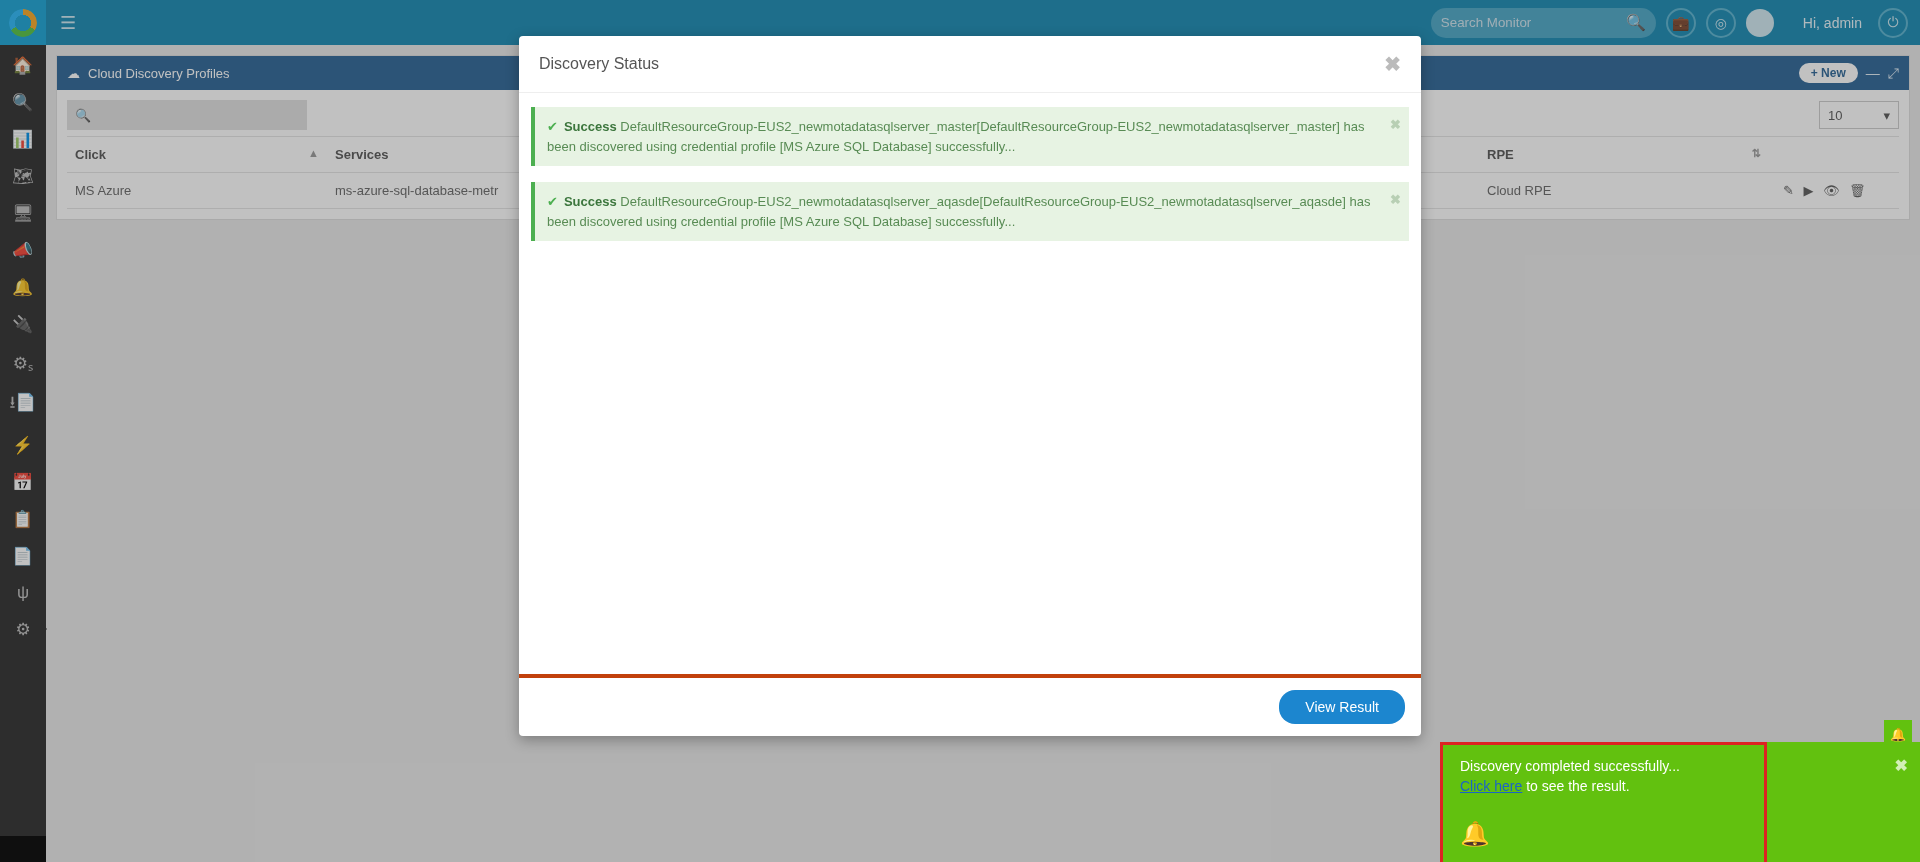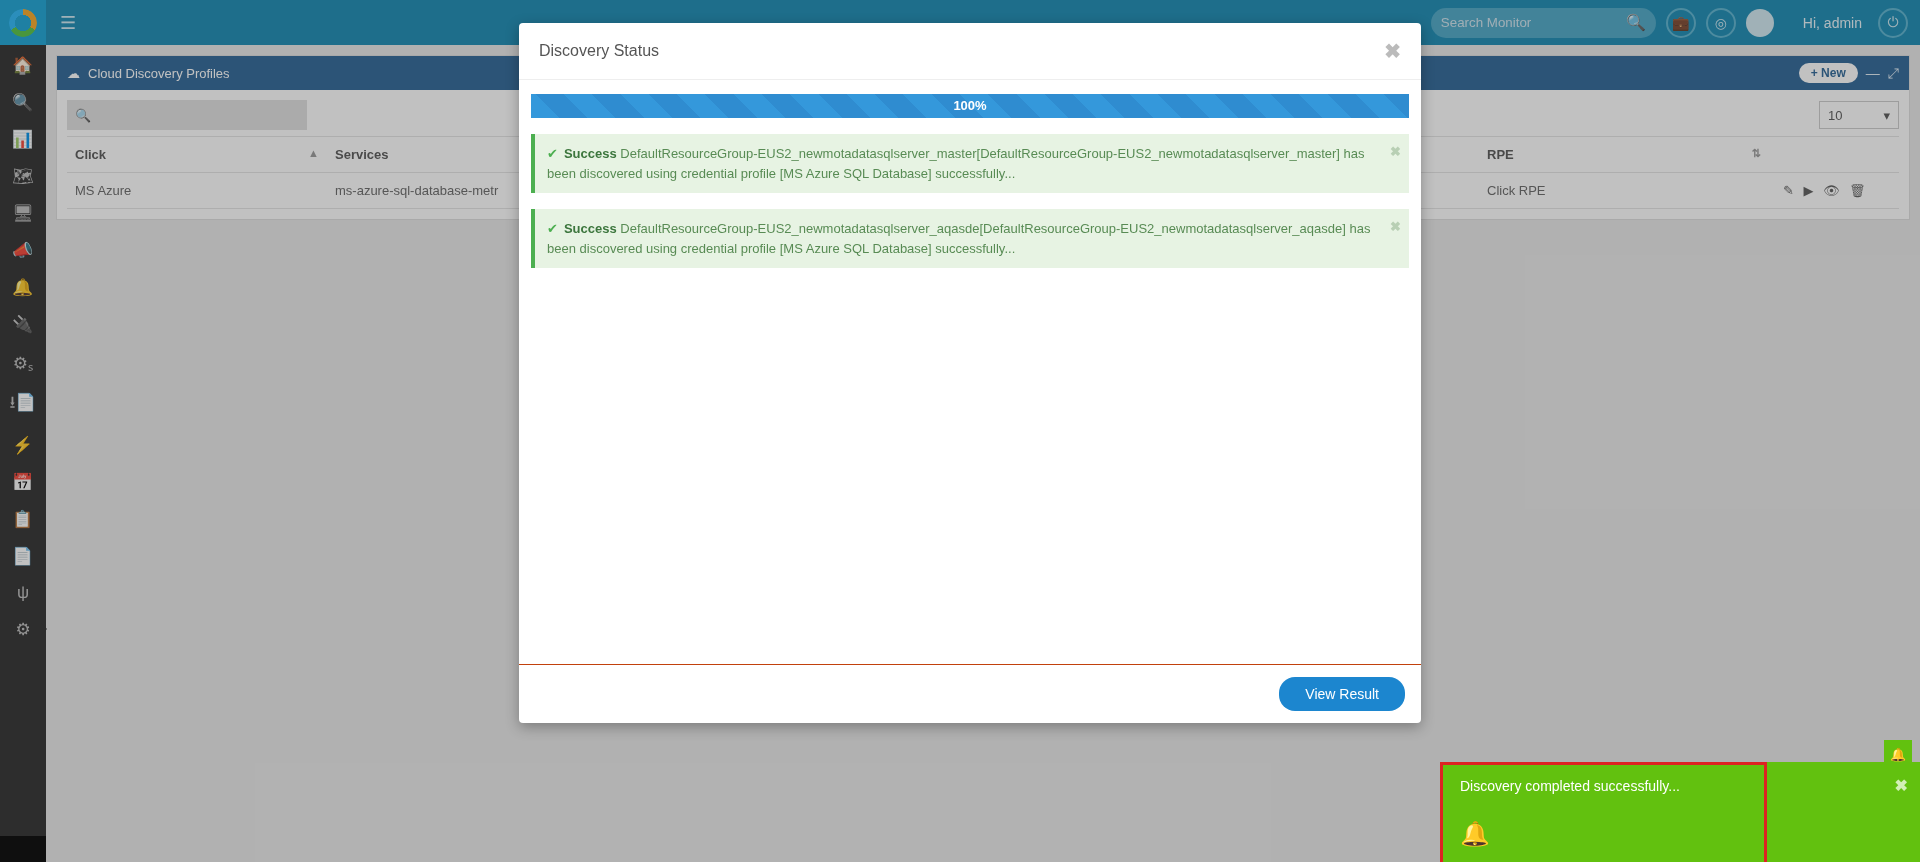--- a/index.html
+++ b/index.html
@@ -214,21 +214,21 @@
 
 .overlay {
   position: absolute; inset: 0;
   background: rgba(50,50,50,0.3);
   z-index: 10;
 }
 
 
 .modal {
   position: absolute;
-  left: 519px; top: 23px;
+  left: 519px; top: 36px;
   width: 902px; height: 700px;
   background: #fff;
   border-radius: 4px;
   box-shadow: 0 4px 14px rgba(0,0,0,0.3);
   z-index: 20;
   display: flex; flex-direction: column;
 }
 .modal-head {
   padding: 16px 20px;
   border-bottom: 1px solid #eee;
@@ -260,21 +260,21 @@
 }
 .alert .dismiss {
   position: absolute; right: 8px; top: 8px;
   color: #b8cfb4; cursor: pointer; font-weight: bold;
 }
 .alert .check::before { content: "✔"; margin-right: 6px; color: #4caf50; }
 .alert .succ-strong { font-weight: 700; }
 .alert .msg-body { color: #588b54; }
 
 .modal-foot {
-  border-top: 1px solid #c2410c;
+  border-top: 4px solid #c2410c;
   padding: 12px 16px;
   display: flex; justify-content: flex-end;
 }
 .btn-primary {
   background: #1c86cf;
   color: #fff;
   border: none;
   border-radius: 16px;
   padding: 9px 26px;
   cursor: pointer;
@@ -393,21 +393,21 @@
               <span>RPE</span>
               <span class="sort-ind">⇅</span>
             </th>
             <th style="width:130px"></th>
           </tr>
         </thead>
         <tbody>
           <tr>
             <td>MS Azure</td>
             <td>ms-azure-sql-database-metr</td>
-            <td>Click RPE</td>
+            <td>Cloud RPE</td>
             <td class="actions-cell">
               <span class="ai">✎</span>
               <span class="ai">▶</span>
               <span class="ai">👁</span>
               <span class="ai">🗑</span>
             </td>
           </tr>
         </tbody>
       </table>
 
@@ -416,21 +416,20 @@
 </div>
 
 <div class="overlay"></div>
 
 <div class="modal">
   <div class="modal-head">
     <span class="modal-title">Discovery Status</span>
     <span class="modal-close">✖</span>
   </div>
   <div class="modal-body">
-    <div class="progress">100%</div>
 
     <div class="alert">
       <span class="dismiss">✖</span>
       <span class="check"></span><span class="succ-strong">Success</span>
       <span class="msg-body">DefaultResourceGroup-EUS2_newmotadatasqlserver_master[DefaultResourceGroup-EUS2_newmotadatasqlserver_master] has been discovered using credential profile [MS Azure SQL Database] successfully...</span>
     </div>
 
     <div class="alert">
       <span class="dismiss">✖</span>
       <span class="check"></span><span class="succ-strong">Success</span>
@@ -440,14 +439,17 @@
   <div class="modal-foot">
     <button class="btn-primary">View Result</button>
   </div>
 </div>
 
 <div class="toast">
   <div class="toast-highlight"></div>
   <div class="toast-bell">🔔</div>
   <span class="toast-close">✖</span>
   <div class="toast-msg">Discovery completed successfully...</div>
+  <div class="toast-msg">
+    <span class="toast-link">Click here</span><span> to see the result.</span>
+  </div>
   <div class="toast-bell-bottom">🔔</div>
 </div>
 
 </body></html>

